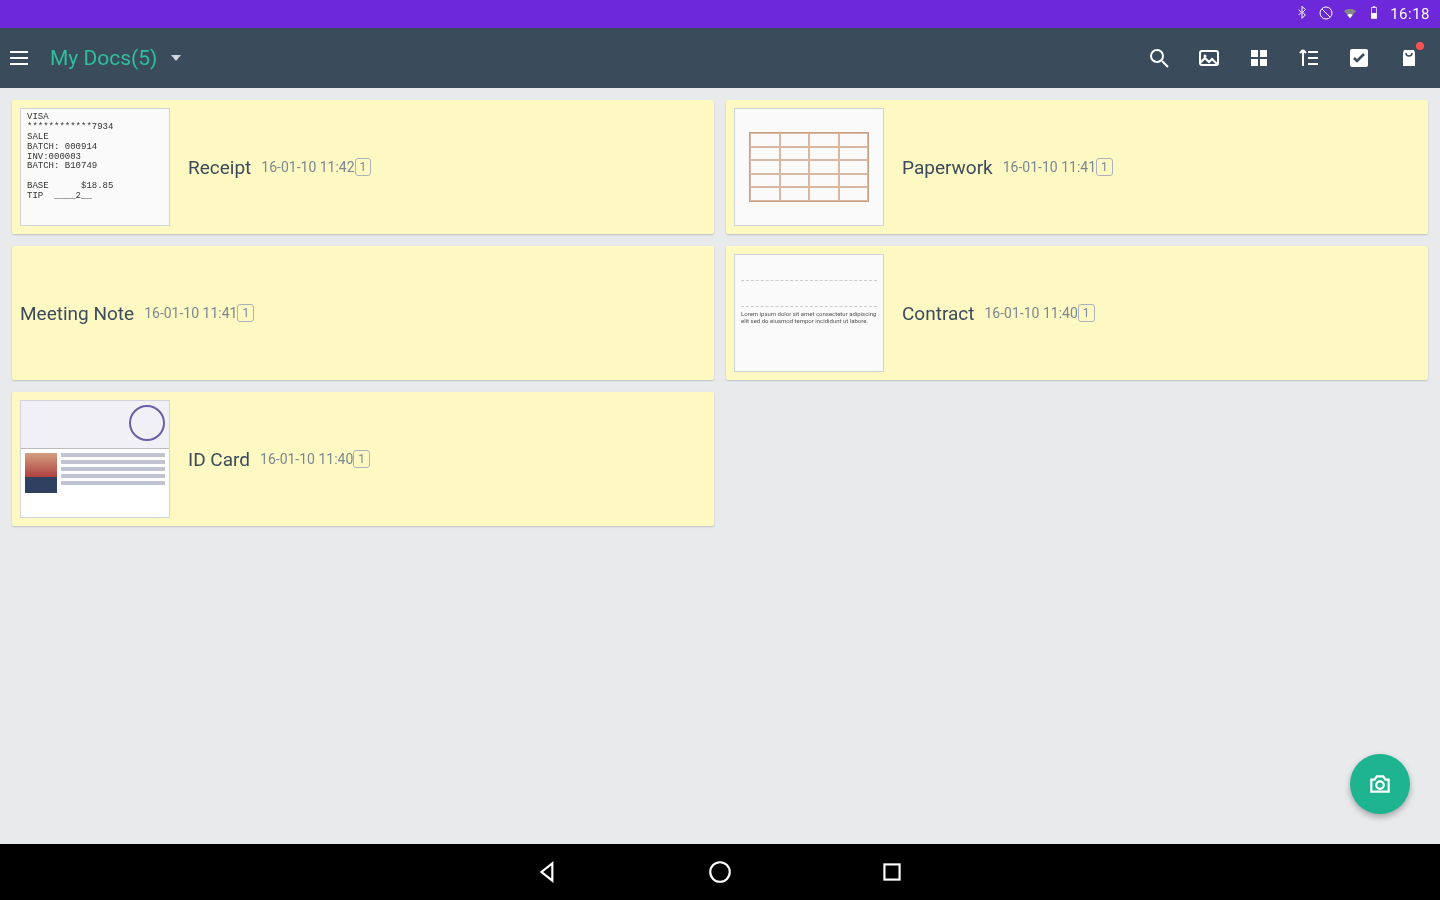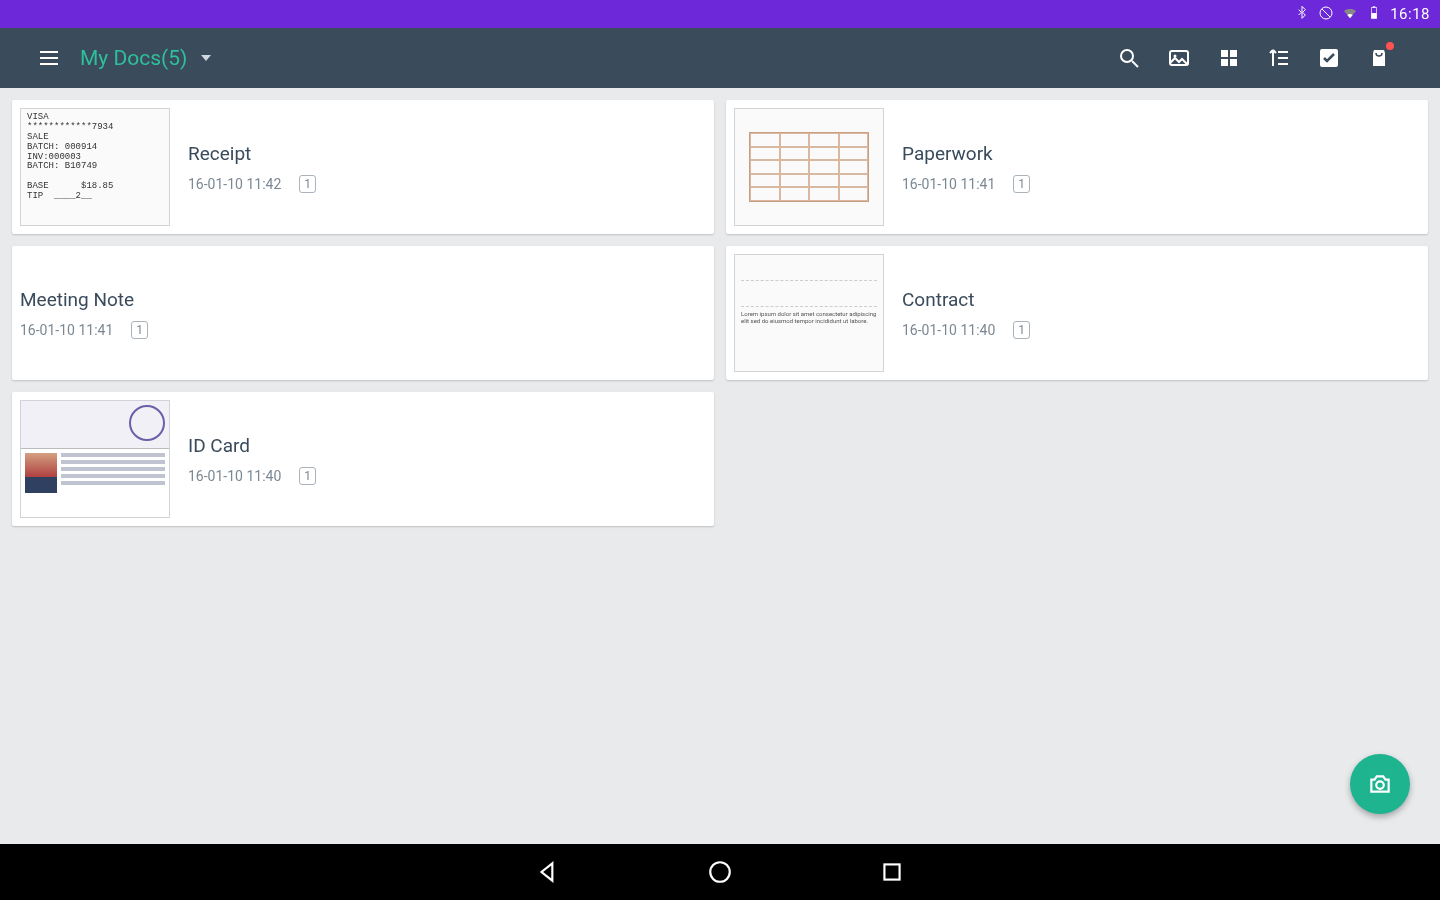--- a/index.html
+++ b/index.html
@@ -5,37 +5,37 @@
   * { box-sizing: border-box; margin: 0; padding: 0; }
   html, body { width: 1440px; height: 900px; overflow: hidden; font-family: Roboto, "Helvetica Neue", Arial, sans-serif; }
   body { background: #e8eaec; display: flex; flex-direction: column; }
 
   
   .statusbar { height: 28px; background: #6d28d9; color: #fff; display: flex; align-items: center; justify-content: flex-end; padding: 0 10px; font-size: 14px; gap: 8px; }
   .statusbar svg { width: 16px; height: 16px; fill: #fff; }
   .statusbar .clock { font-size: 15px; letter-spacing: .5px; }
 
   
-  .appbar { height: 60px; background: #3a4b5c; display: flex; align-items: center; padding: 0 36px; color: #fff; }
+  .appbar { height: 60px; background: #3a4b5c; display: flex; align-items: center; padding: 0 6px; color: #fff; }
   .appbar .hamburger { width: 26px; height: 26px; margin-right: 18px; display: flex; align-items: center; justify-content: center; cursor: pointer; }
   .appbar .title-wrap { display: flex; align-items: center; gap: 14px; cursor: pointer; }
   .appbar .title { color: #2fbf9a; font-size: 21px; font-weight: 400; }
   .appbar .caret { width: 0; height: 0; border-left: 5px solid transparent; border-right: 5px solid transparent; border-top: 6px solid #cfd6dc; }
   .appbar .spacer { flex: 1; }
   .appbar .action { width: 50px; height: 60px; display: flex; align-items: center; justify-content: center; cursor: pointer; position: relative; }
   .appbar .action svg { width: 24px; height: 24px; fill: #fff; }
   .appbar .badge-dot { position: absolute; top: 14px; right: 10px; width: 8px; height: 8px; background: #ff5252; border-radius: 50%; }
 
   
   .content { flex: 1; padding: 12px; display: grid; grid-template-columns: 1fr 1fr; gap: 12px; align-content: start; position: relative; }
-  .card { background: #ffffff; border-radius: 2px; box-shadow: 0 1px 2px rgba(0,0,0,.18); height: 134px; display: flex; align-items: center; padding: 8px 16px 8px 8px; cursor: pointer; }
+  .card { background: #fef9c3; border-radius: 2px; box-shadow: 0 1px 2px rgba(0,0,0,.18); height: 134px; display: flex; align-items: center; padding: 8px 16px 8px 8px; cursor: pointer; }
   .thumb { width: 150px; height: 118px; border: 1px solid #d0d4d8; background: #fafafa; margin-right: 18px; overflow: hidden; display: flex; flex-direction: column; padding: 4px 6px; font-size: 8px; color: #333; line-height: 1.1; }
-  .doc-info { display: flex; flex-direction: column; gap: 10px; }
+  .doc-info { display: flex; flex-direction: row; gap: 10px; }
   .doc-title { color: #3a4b5c; font-size: 19px; }
-  .doc-meta { display: flex; align-items: center; gap: 18px; }
+  .doc-meta { display: flex; align-items: center; gap: 0; }
   .doc-date { color: #7b8893; font-size: 14px; }
   .page-badge { border: 1px solid #aab3bb; color: #7b8893; font-size: 12px; border-radius: 3px; padding: 0 4px; line-height: 16px; }
 
   
   .fab { position: absolute; right: 30px; bottom: 30px; width: 60px; height: 60px; border-radius: 50%; background: #1fb490; box-shadow: 0 3px 6px rgba(0,0,0,.3); display: flex; align-items: center; justify-content: center; cursor: pointer; }
   .fab svg { width: 26px; height: 26px; fill: #fff; }
 
   
   .navbar { height: 56px; background: #000; display: flex; align-items: center; justify-content: center; gap: 140px; }
   .navbar .navbtn { width: 32px; height: 32px; display: flex; align-items: center; justify-content: center; cursor: pointer; }

